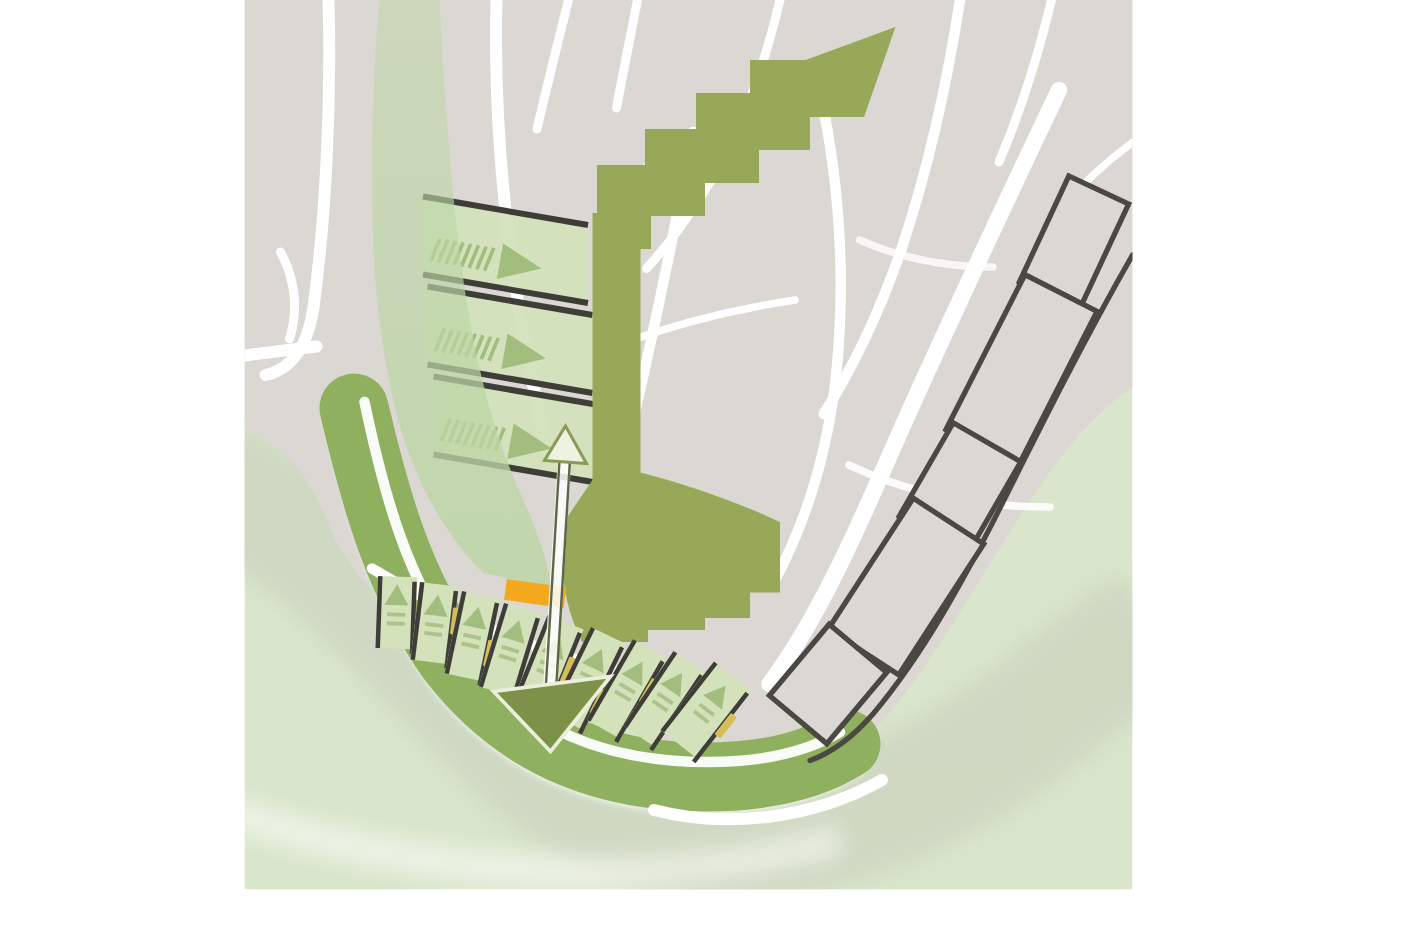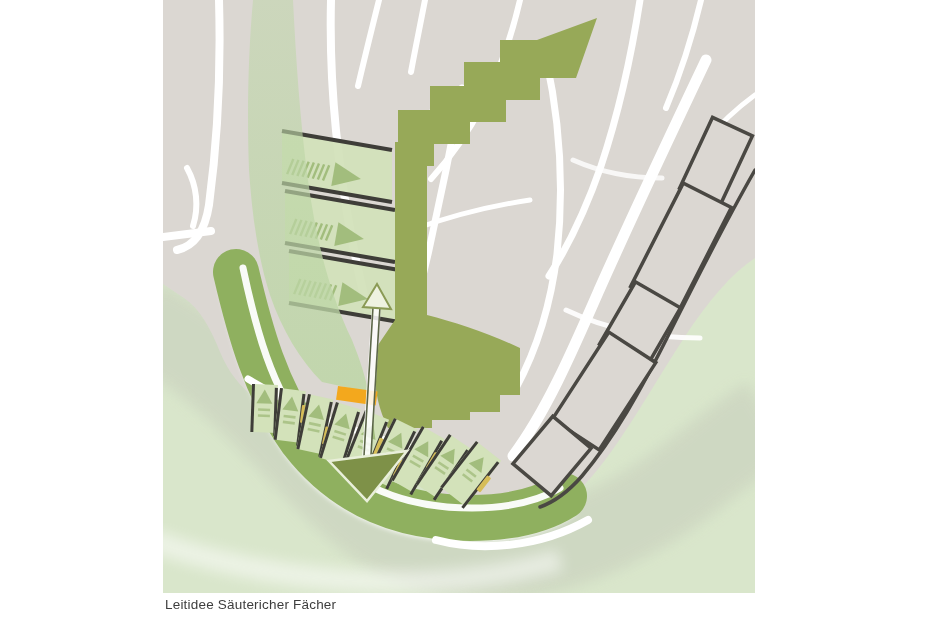--- a/index.html
+++ b/index.html
@@ -243,15 +243,14 @@
 
   <g>
     <path d="M377,297 L366,466" style="stroke:#ffffff;stroke-width:9;fill:none;opacity:.85" stroke-linecap="round"></path>
     <path d="M373.5,299 L363.5,464" style="stroke:var(--arrow-shaft,#5c6648);stroke-width:1.6;fill:none"></path>
     <path d="M380.5,298 L370.5,463" style="stroke:var(--arrow-shaft,#5c6648);stroke-width:1.6;fill:none"></path>
     <polygon points="377,284 391,309 363,307" style="fill:var(--arrowhead-light,#eef2e0);stroke:#8a9a55;stroke-width:2"></polygon>
     <polygon points="329,461 407,451 367,501" style="fill:var(--arrowhead-fill,#7e9148);stroke:#e9efda;stroke-width:2.5"></polygon>
   </g>
 </svg>
 
-<div class="caption">Leitidee Säutericher Fächer</div>
 
 </div>
 
 </body></html>

